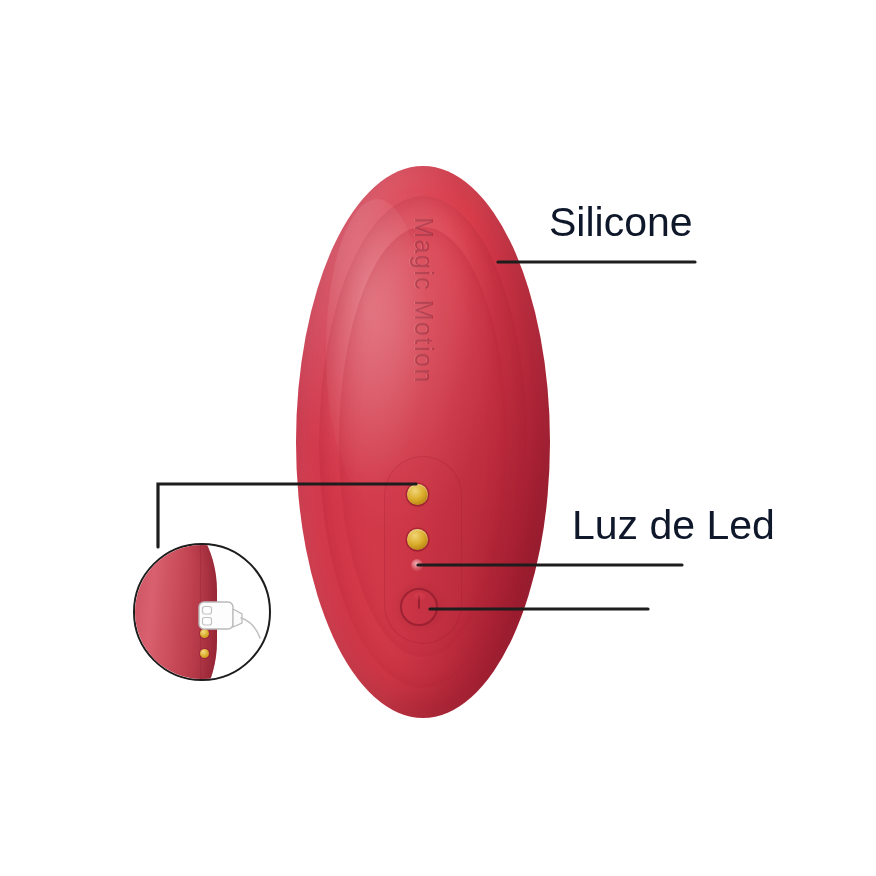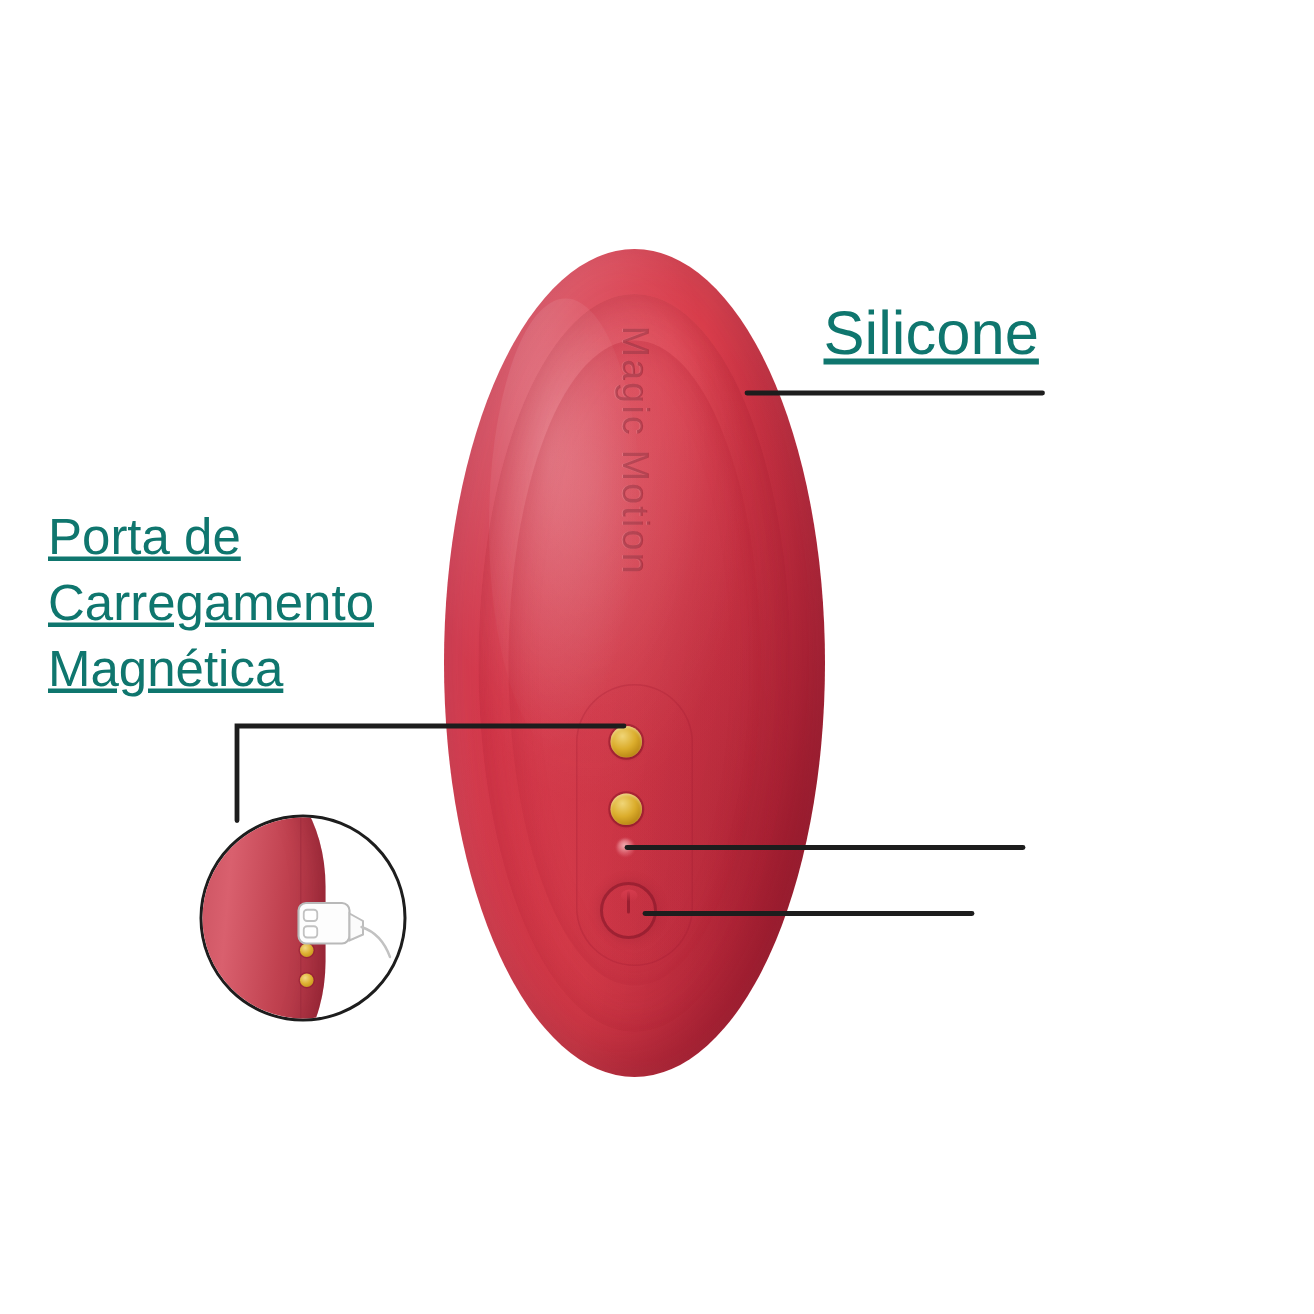--- a/index.html
+++ b/index.html
@@ -150,26 +150,25 @@
     width: 11px;
     height: 8px;
     margin-left: -5.5px;
     border-radius: 50%;
     background: linear-gradient(180deg, rgba(214,60,78,0.95), rgba(214,60,78,0.0));
   }
 
   
   .label {
     position: absolute;
-    color: #0f766e;
+    color: #0f172a;
     font-size: 41px;
     line-height: 1.18;
     white-space: pre;
     font-family: "Liberation Sans", sans-serif;
-    text-decoration: underline;
   }
   #label-silicone { left: 549px; top: 198px; }
   #label-luz      { left: 572px; top: 501px; }
   #label-multi    { left: 552px; top: 612px; }
   #label-porta {
     left: 32px;
     top: 336px;
     font-size: 34px;
     line-height: 1.30;
   }
@@ -263,24 +262,22 @@
 
     <path d="M 416 484 L 158 484 L 158 547" fill="none" stroke="#1d1d1d" stroke-width="3.2" stroke-linecap="round" stroke-linejoin="miter"></path>
 
     <line x1="418" y1="565" x2="682" y2="565" stroke="#1d1d1d" stroke-width="3.2" stroke-linecap="round"></line>
 
     <line x1="430" y1="609" x2="648" y2="609" stroke="#1d1d1d" stroke-width="3.2" stroke-linecap="round"></line>
   </svg>
 
   <div class="label" id="label-silicone">Silicone</div>
 
-  <div class="label" id="label-porta">Porta de
-Carregamento
-Magnética</div>
-
+
+  <div class="label" id="label-luz">Luz de Led</div>
 
 
   <div id="inset-circle">
     <div id="inset-device-edge">
       <div class="inset-seam"></div>
     </div>
     <div class="inset-gold" id="inset-gold-1"></div>
     <div class="inset-gold" id="inset-gold-2"></div>
 
     <svg id="inset-connector" viewBox="0 0 66 52">

